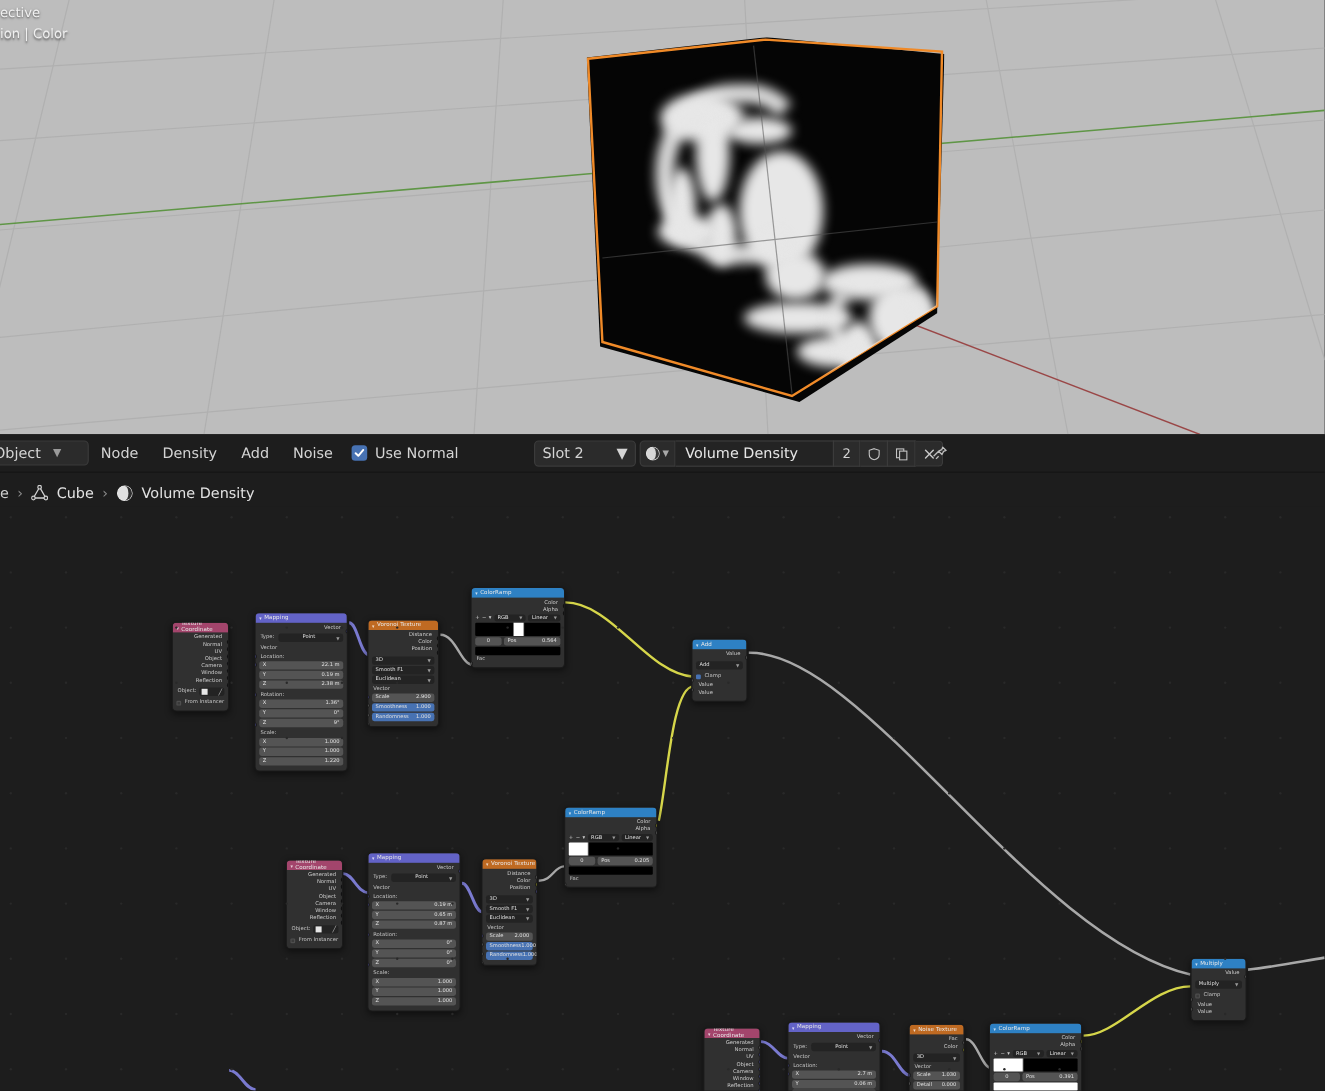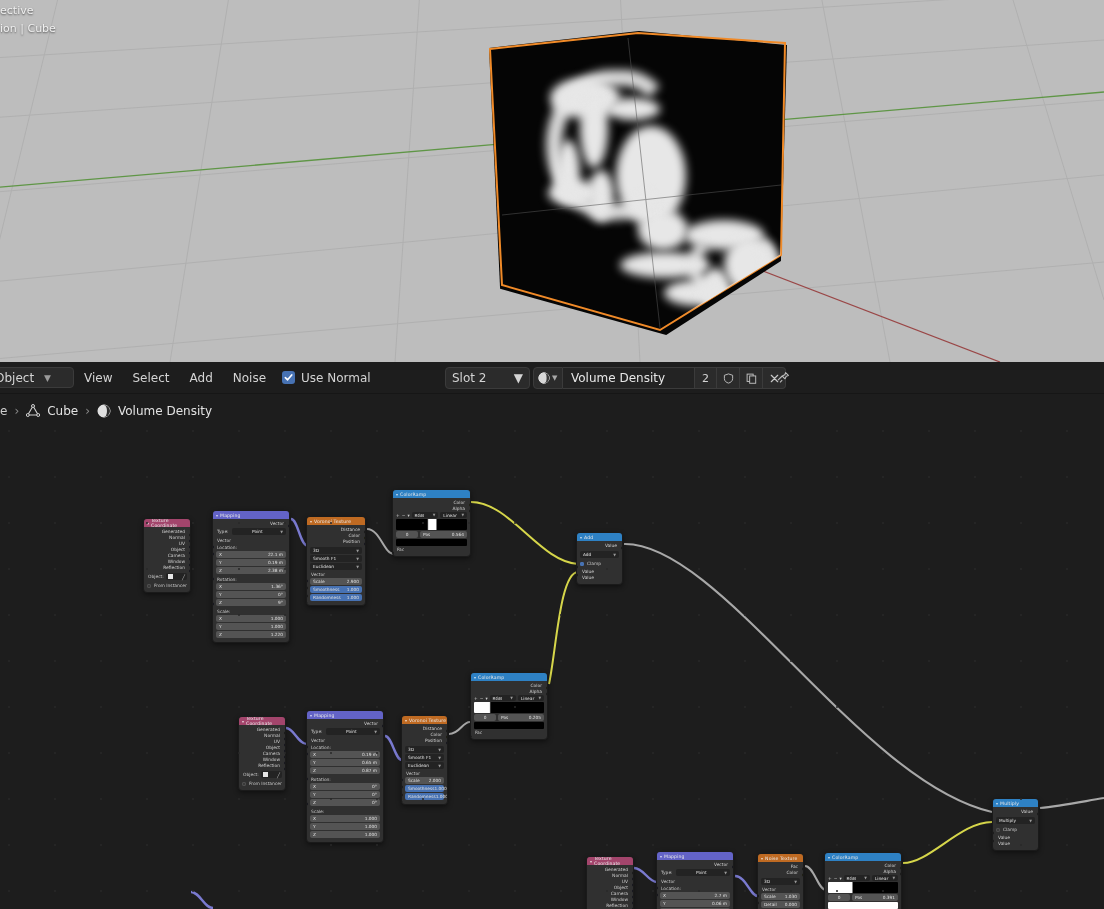--- a/index.html
+++ b/index.html
@@ -221,33 +221,33 @@
       <polygon points="108,97 118,93 124,97 114,101" fill="#6fa8dc" opacity=".8"></polygon>
       <circle cx="84" cy="88" r="16" fill="none" stroke="#ffffff" stroke-width="2.5"></circle>
       <circle cx="84" cy="88" r="11" fill="none" stroke="#d62f2f" stroke-width="2" stroke-dasharray="3 3"></circle>
       <line x1="84" y1="64" x2="84" y2="112" stroke="#111" stroke-width="1.2"></line>
       <line x1="60" y1="88" x2="108" y2="88" stroke="#111" stroke-width="1.2"></line>
       <circle cx="84" cy="88" r="2.6" fill="#f0922c"></circle>
     </svg>
 
     <div class="vp-overlay">
       <div>ective</div>
-      <div>ion | Cube</div>
+      <div>ion | Color</div>
     </div>
   </div>
 
   <div id="node-editor">
 
     <div id="node-header">
       <div class="hdr-dropdown" style="width:86px;">
         <span>Object</span>
         <span class="caret">▼</span>
       </div>
-      <span class="hdr-menu">View</span>
-      <span class="hdr-menu">Select</span>
+      <span class="hdr-menu">Node</span>
+      <span class="hdr-menu">Density</span>
       <span class="hdr-menu">Add</span>
       <span class="hdr-menu">Noise</span>
       <label class="hdr-check">
         <span class="cb">
           <svg width="9" height="9" viewBox="0 0 10 10">
               <path d="M1.5 5.2 L4 7.6 L8.6 2.2" stroke="#fff" stroke-width="1.8" fill="none" stroke-linecap="round" stroke-linejoin="round"></path>
             </svg>
         </span>
         <span>Use Normal</span>
       </label>

